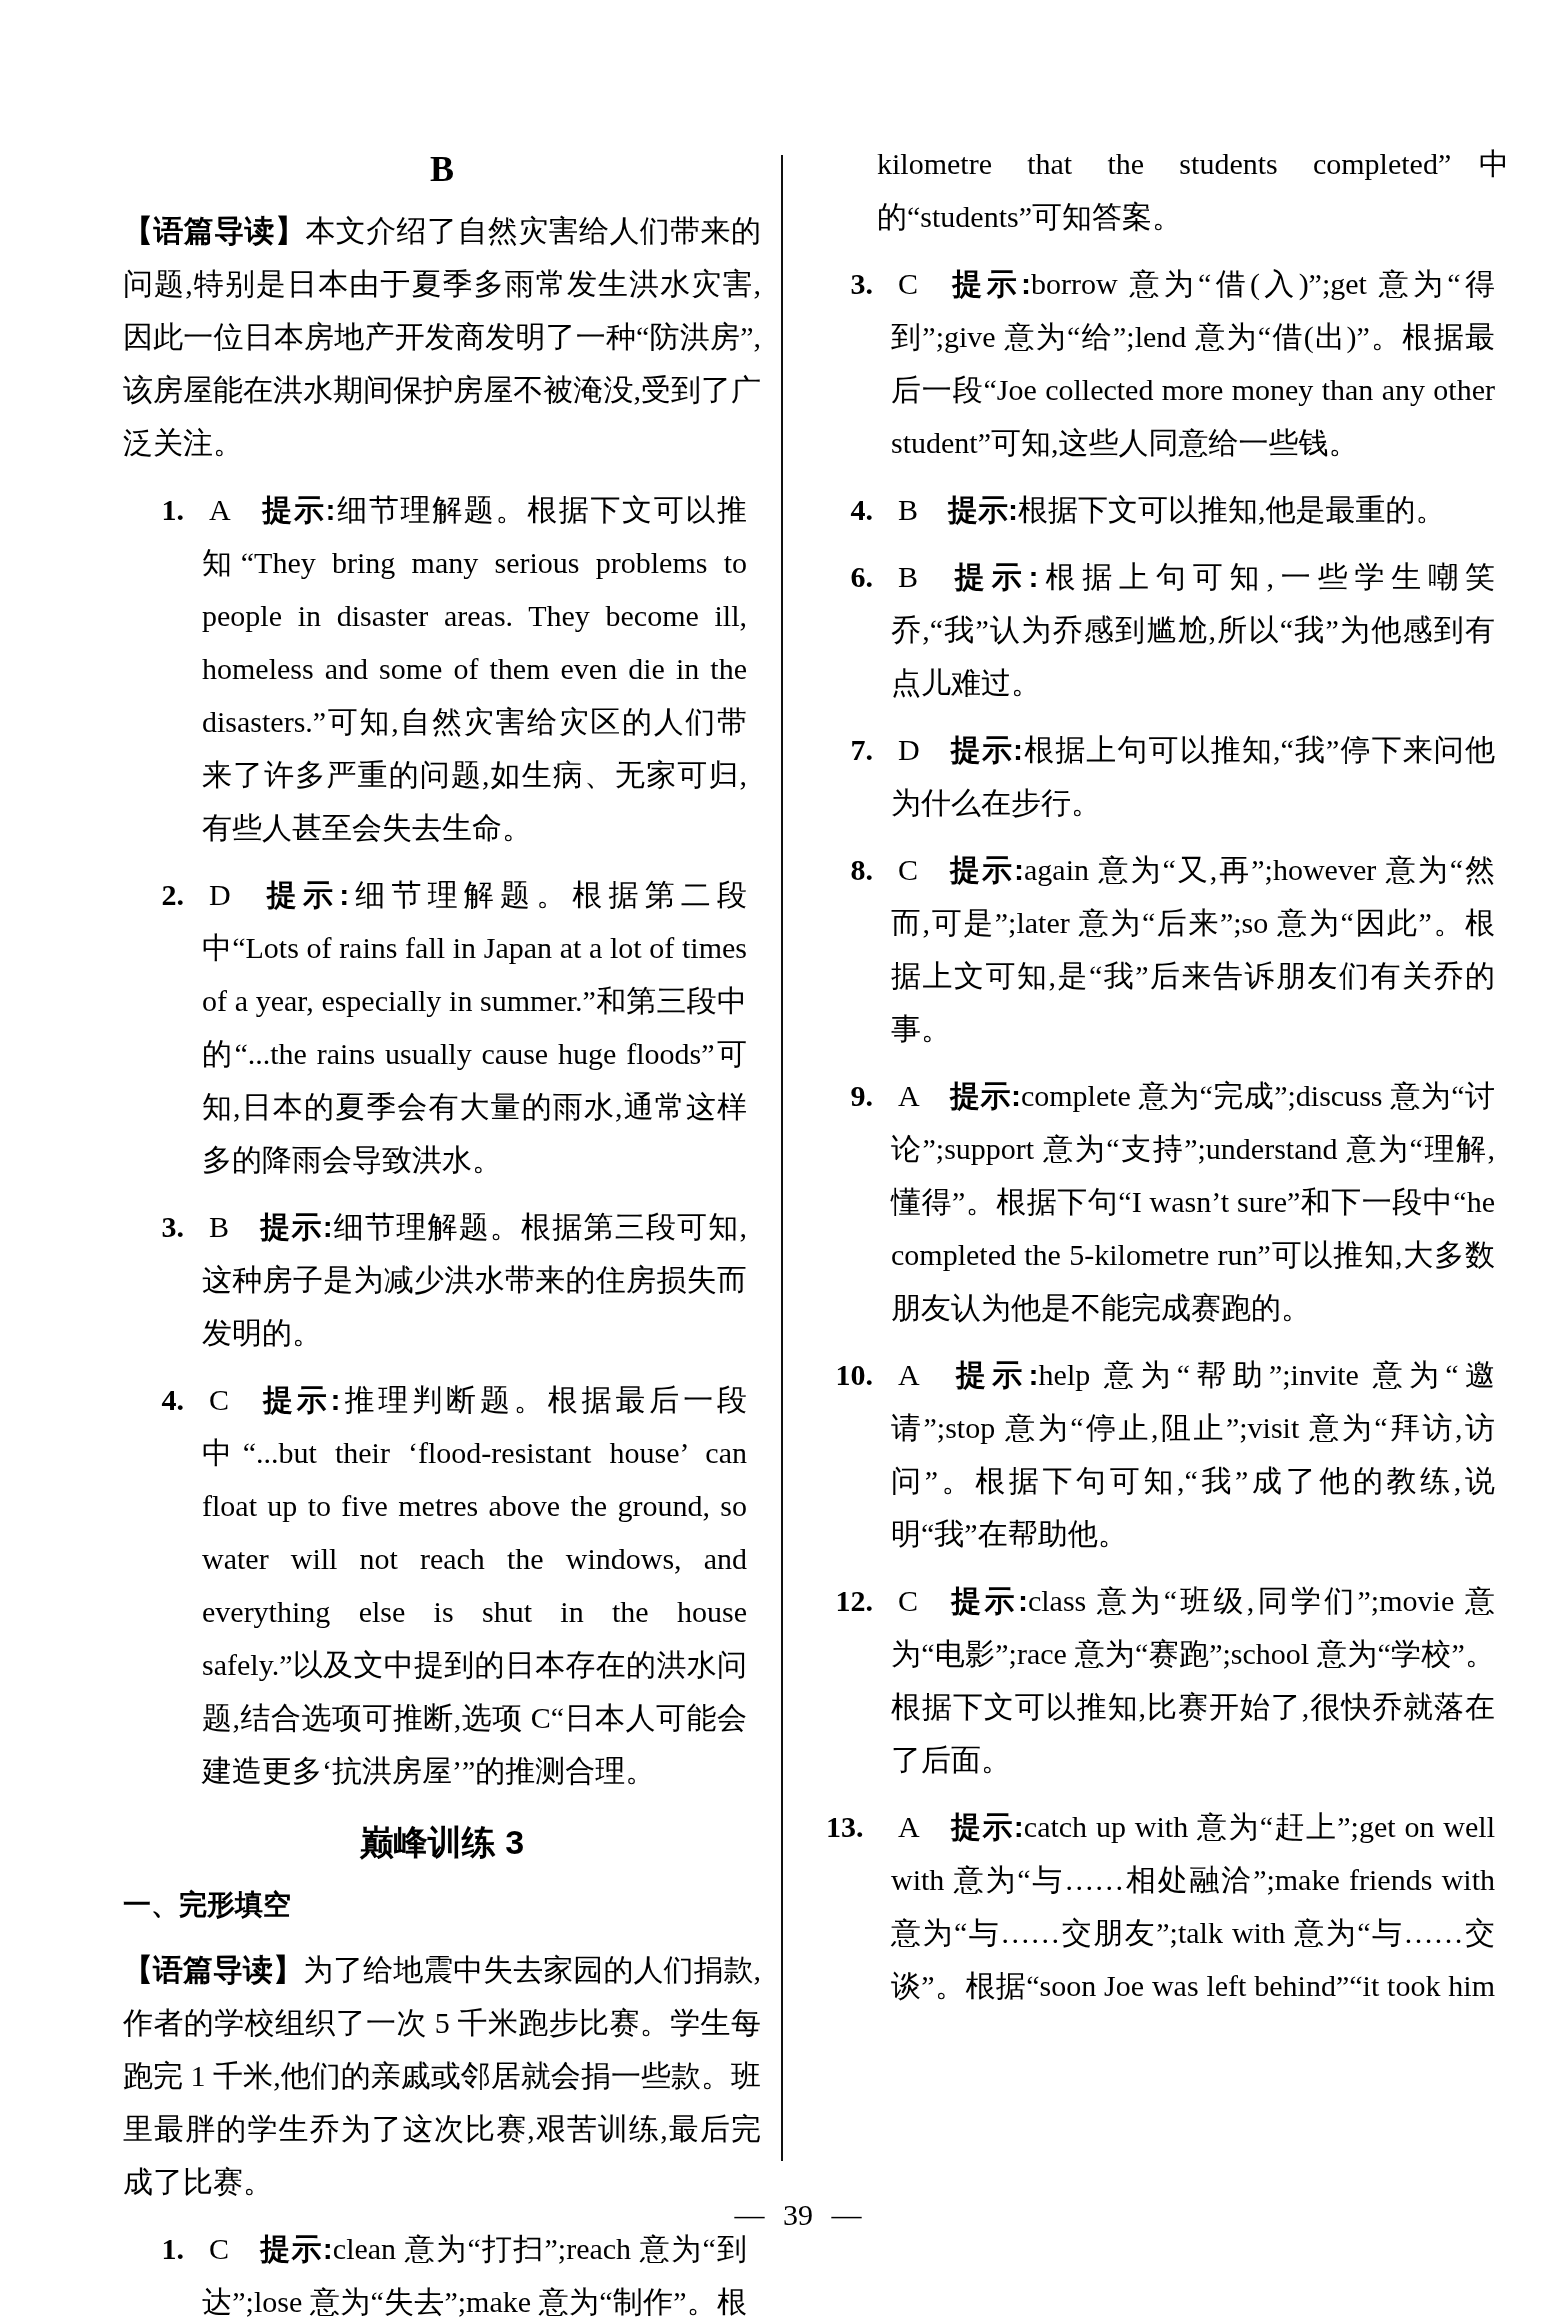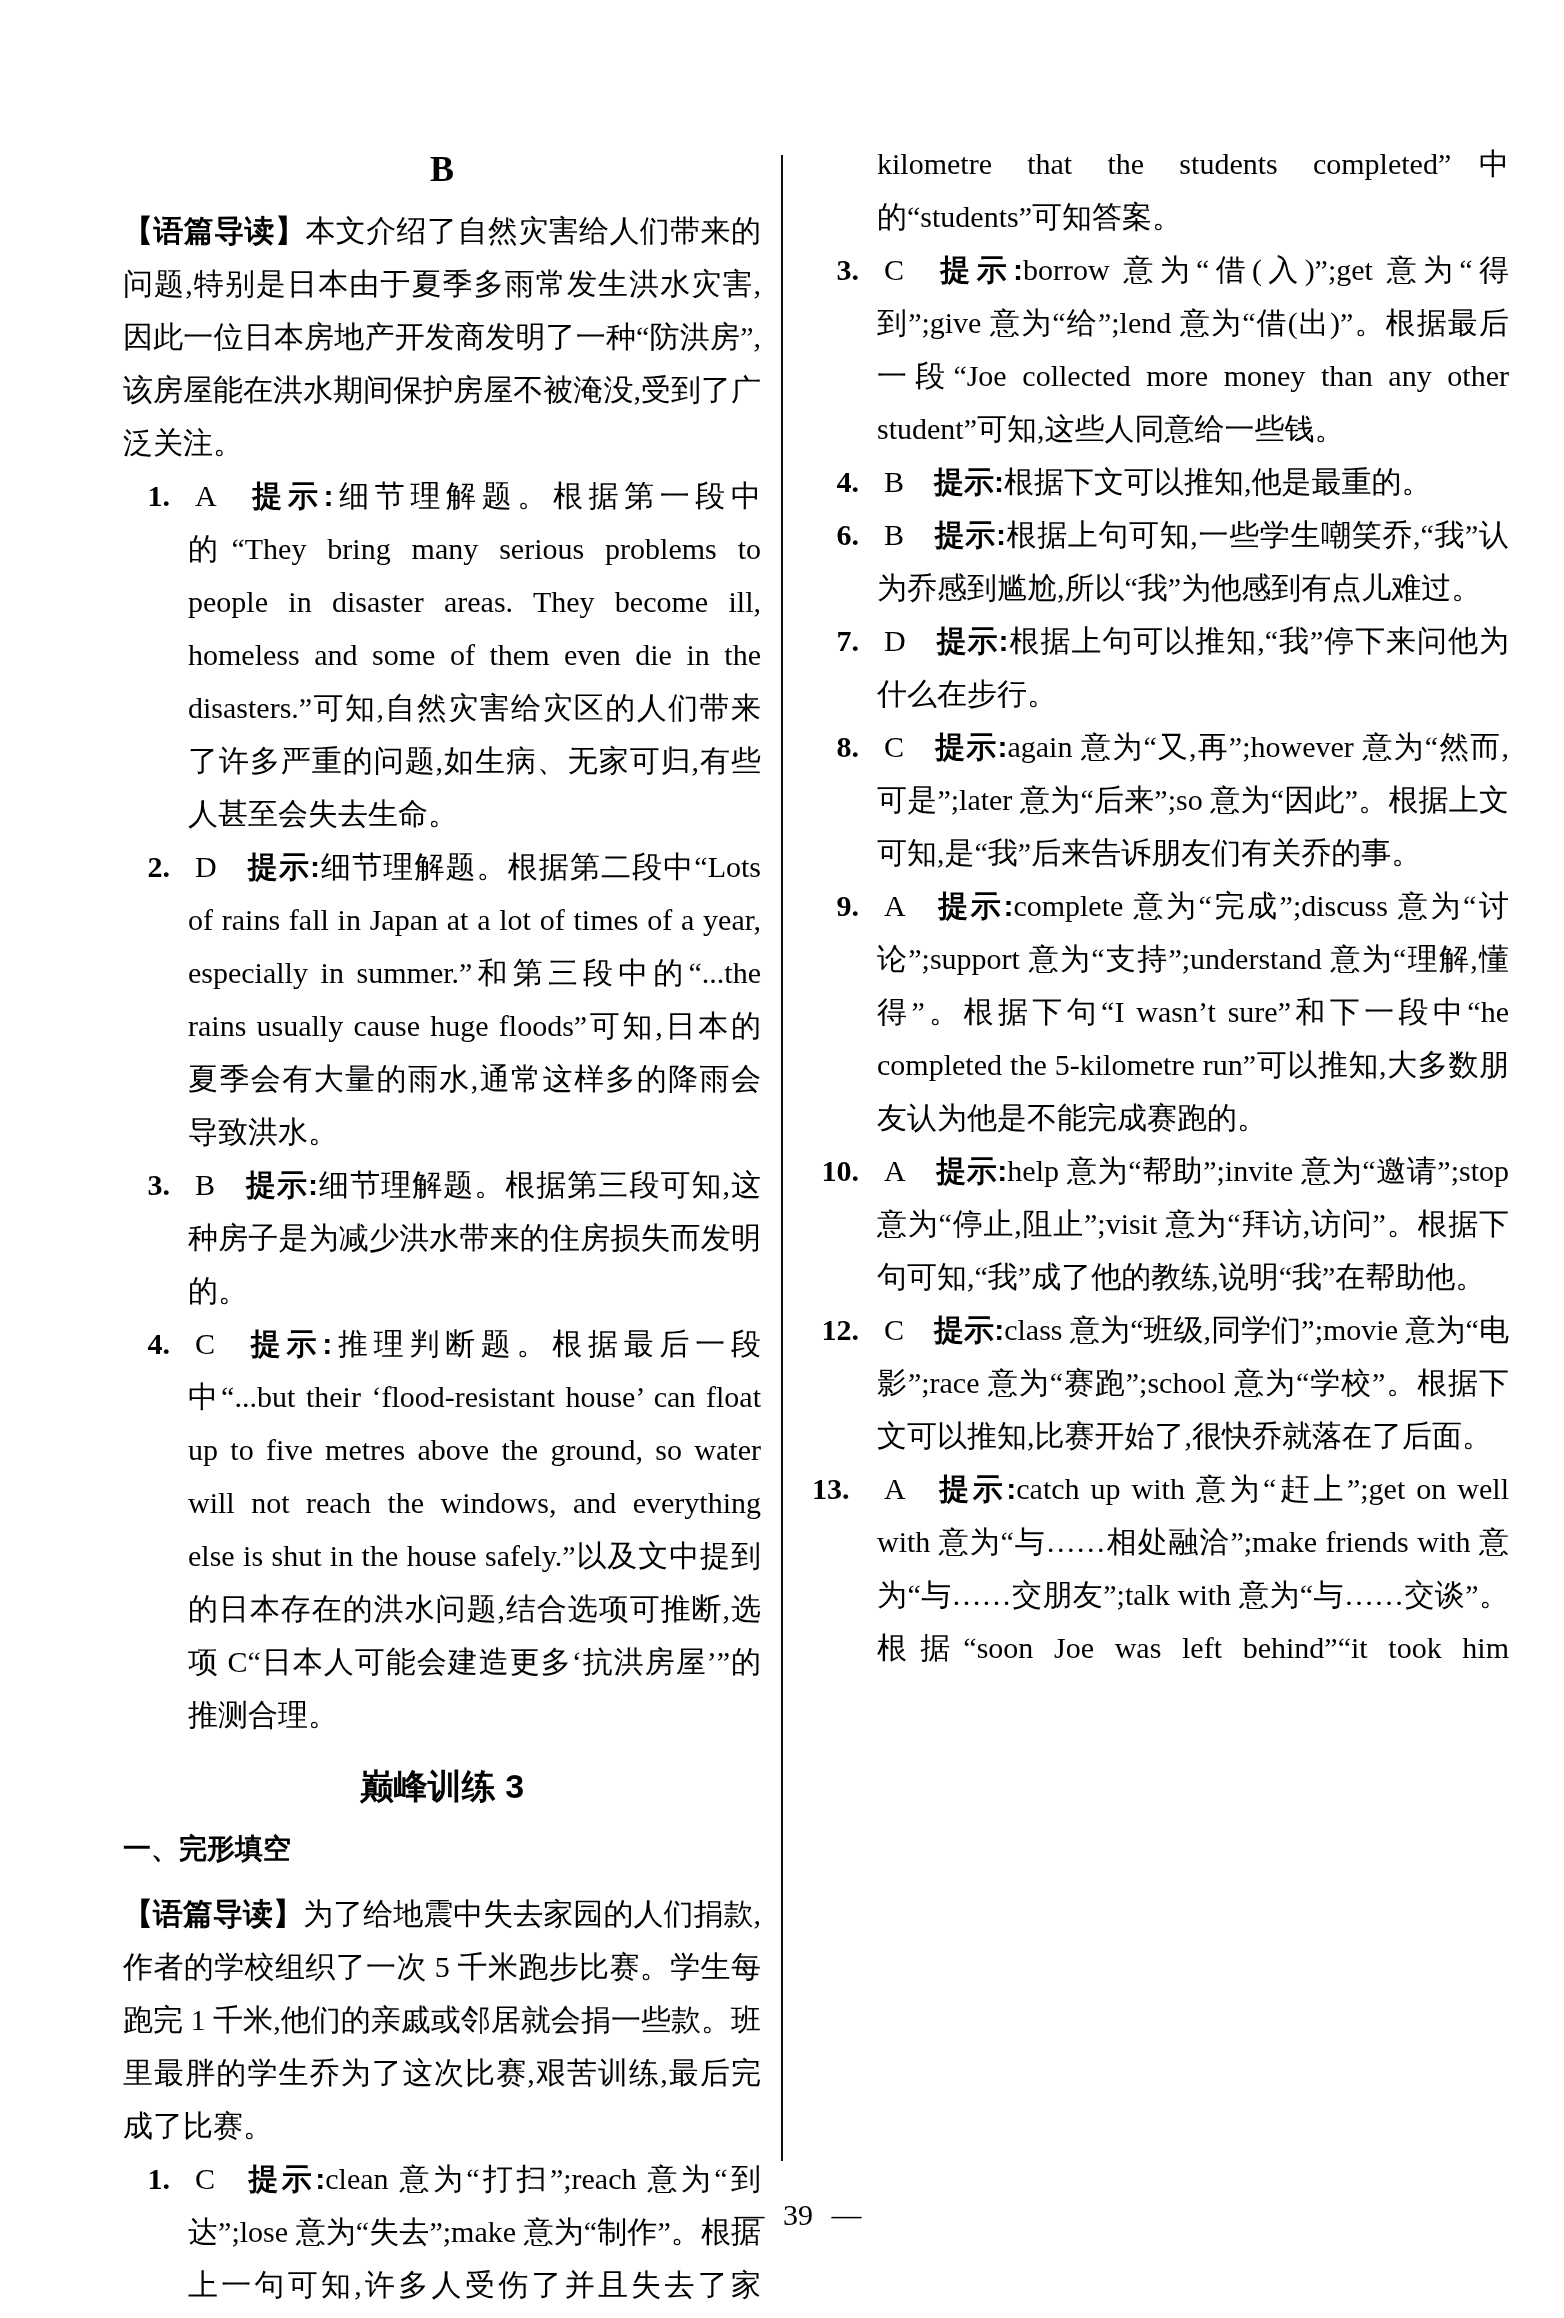--- a/index.html
+++ b/index.html
@@ -52,21 +52,21 @@
     text-align: justify;
   }
   .intro-label {
     font-weight: bold;
     font-family: "Liberation Sans", "DejaVu Sans", sans-serif;
   }
   .item {
     padding-left: 65px;
     text-indent: -65px;
     text-align: justify;
-    margin: 0;
+    margin: 14px;
   }
   .item .num {
     display: inline-block;
     width: 47px;
     text-align: right;
     text-indent: 0;
     font-weight: bold;
   }
   .item .ans {
     margin-left: 25px;
@@ -118,21 +118,21 @@
 <div class="page">
 
   <div class="divider"></div>
 
   <div class="col col-left">
 
     <div class="heading-b">B</div>
 
     <p class="intro"><span class="intro-label">【语篇导读】</span><span>本文介绍了自然灾害给人们带来的问题,特别是日本由于夏季多雨常发生洪水灾害,因此一位日本房地产开发商发明了一种“防洪房”,该房屋能在洪水期间保护房屋不被淹没,受到了广泛关注。</span></p>
 
-    <div class="item"><span class="num">1.</span><span class="ans">A</span><span class="hint">提示:</span><span>细节理解题。根据第一段中的“They bring many serious problems to people in disaster areas. They become ill, homeless and some of them even die in the disasters.”可知,自然灾害给灾区的人们带来了许多严重的问题,如生病、无家可归,有些人甚至会失去生命。</span></div>
+    <div class="item"><span class="num">1.</span><span class="ans">A</span><span class="hint">提示:</span><span>细节理解题。根据下文可以推知“They bring many serious problems to people in disaster areas. They become ill, homeless and some of them even die in the disasters.”可知,自然灾害给灾区的人们带来了许多严重的问题,如生病、无家可归,有些人甚至会失去生命。</span></div>
 
     <div class="item"><span class="num">2.</span><span class="ans">D</span><span class="hint">提示:</span><span>细节理解题。根据第二段中“Lots of rains fall in Japan at a lot of times of a year, especially in summer.”和第三段中的“...the rains usually cause huge floods”可知,日本的夏季会有大量的雨水,通常这样多的降雨会导致洪水。</span></div>
 
     <div class="item"><span class="num">3.</span><span class="ans">B</span><span class="hint">提示:</span><span>细节理解题。根据第三段可知,这种房子是为减少洪水带来的住房损失而发明的。</span></div>
 
     <div class="item"><span class="num">4.</span><span class="ans">C</span><span class="hint">提示:</span><span>推理判断题。根据最后一段中“...but their ‘flood-resistant house’ can float up to five metres above the ground, so water will not reach the windows, and everything else is shut in the house safely.”以及文中提到的日本存在的洪水问题,结合选项可推断,选项 C“日本人可能会建造更多‘抗洪房屋’”的推测合理。</span></div>
 
     <div class="training-heading">巅峰训练 3</div>
 
     <div class="sub-heading">一、完形填空</div>

